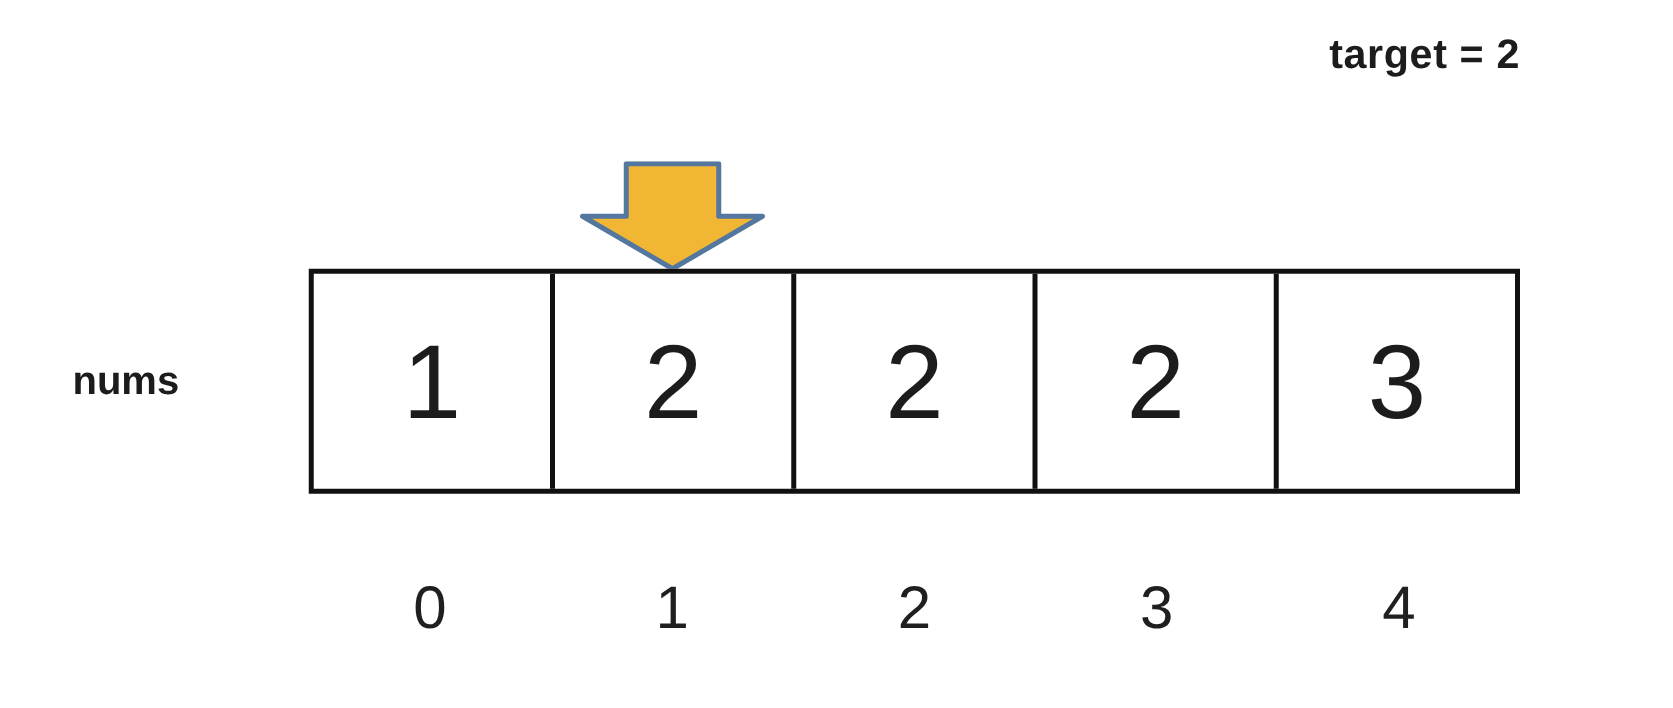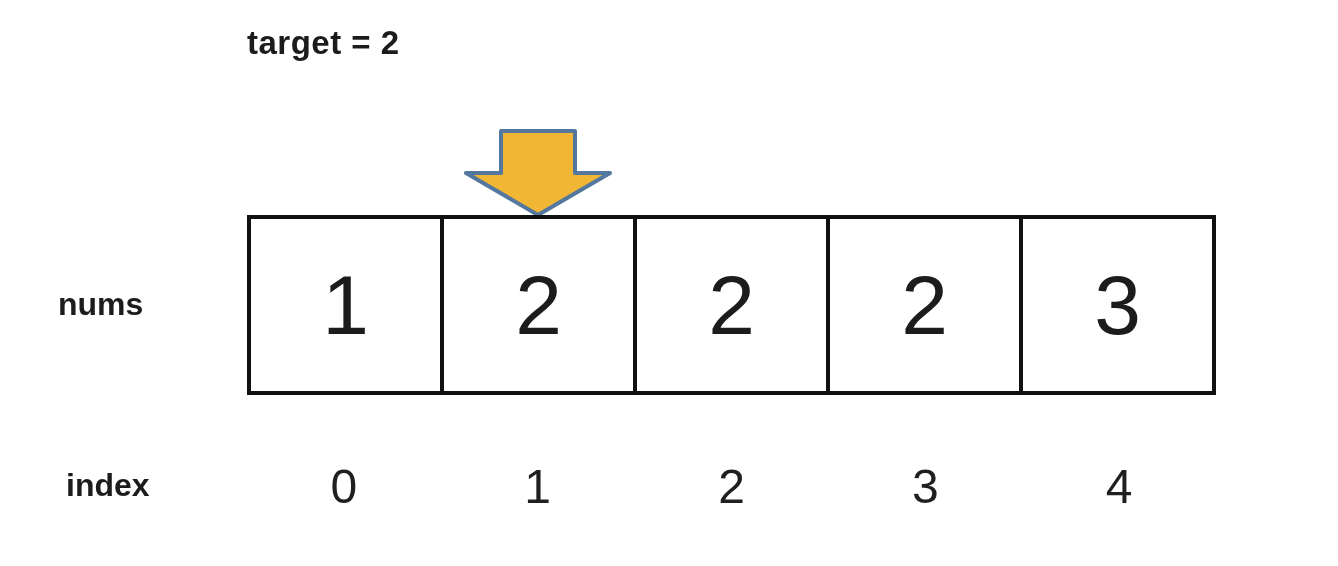--- a/index.html
+++ b/index.html
@@ -13,21 +13,21 @@
     height: 566px;
     background: #ffffff;
     overflow: hidden;
     font-family: "Liberation Sans", sans-serif;
   }
   .title {
     position: absolute;
     left: 247px;
     top: 24px;
     width: 969px;
-    text-align: left;
+    text-align: right;
     font-size: 33px;
     font-weight: 700;
     color: var(--text, #1c1c1c);
     letter-spacing: 0.5px;
   }
   .arrow {
     position: absolute;
     left: 464px;
     top: 129px;
     width: 148px;
@@ -118,21 +118,20 @@
       <span>2</span>
     </div>
     <div class="cell">
       <span>2</span>
     </div>
     <div class="cell">
       <span>3</span>
     </div>
   </div>
 
-  <div class="row-label index-label">index</div>
 
   <div class="indexes">
     <div class="index-cell">0</div>
     <div class="index-cell">1</div>
     <div class="index-cell">2</div>
     <div class="index-cell">3</div>
     <div class="index-cell">4</div>
   </div>
 
 </div>

